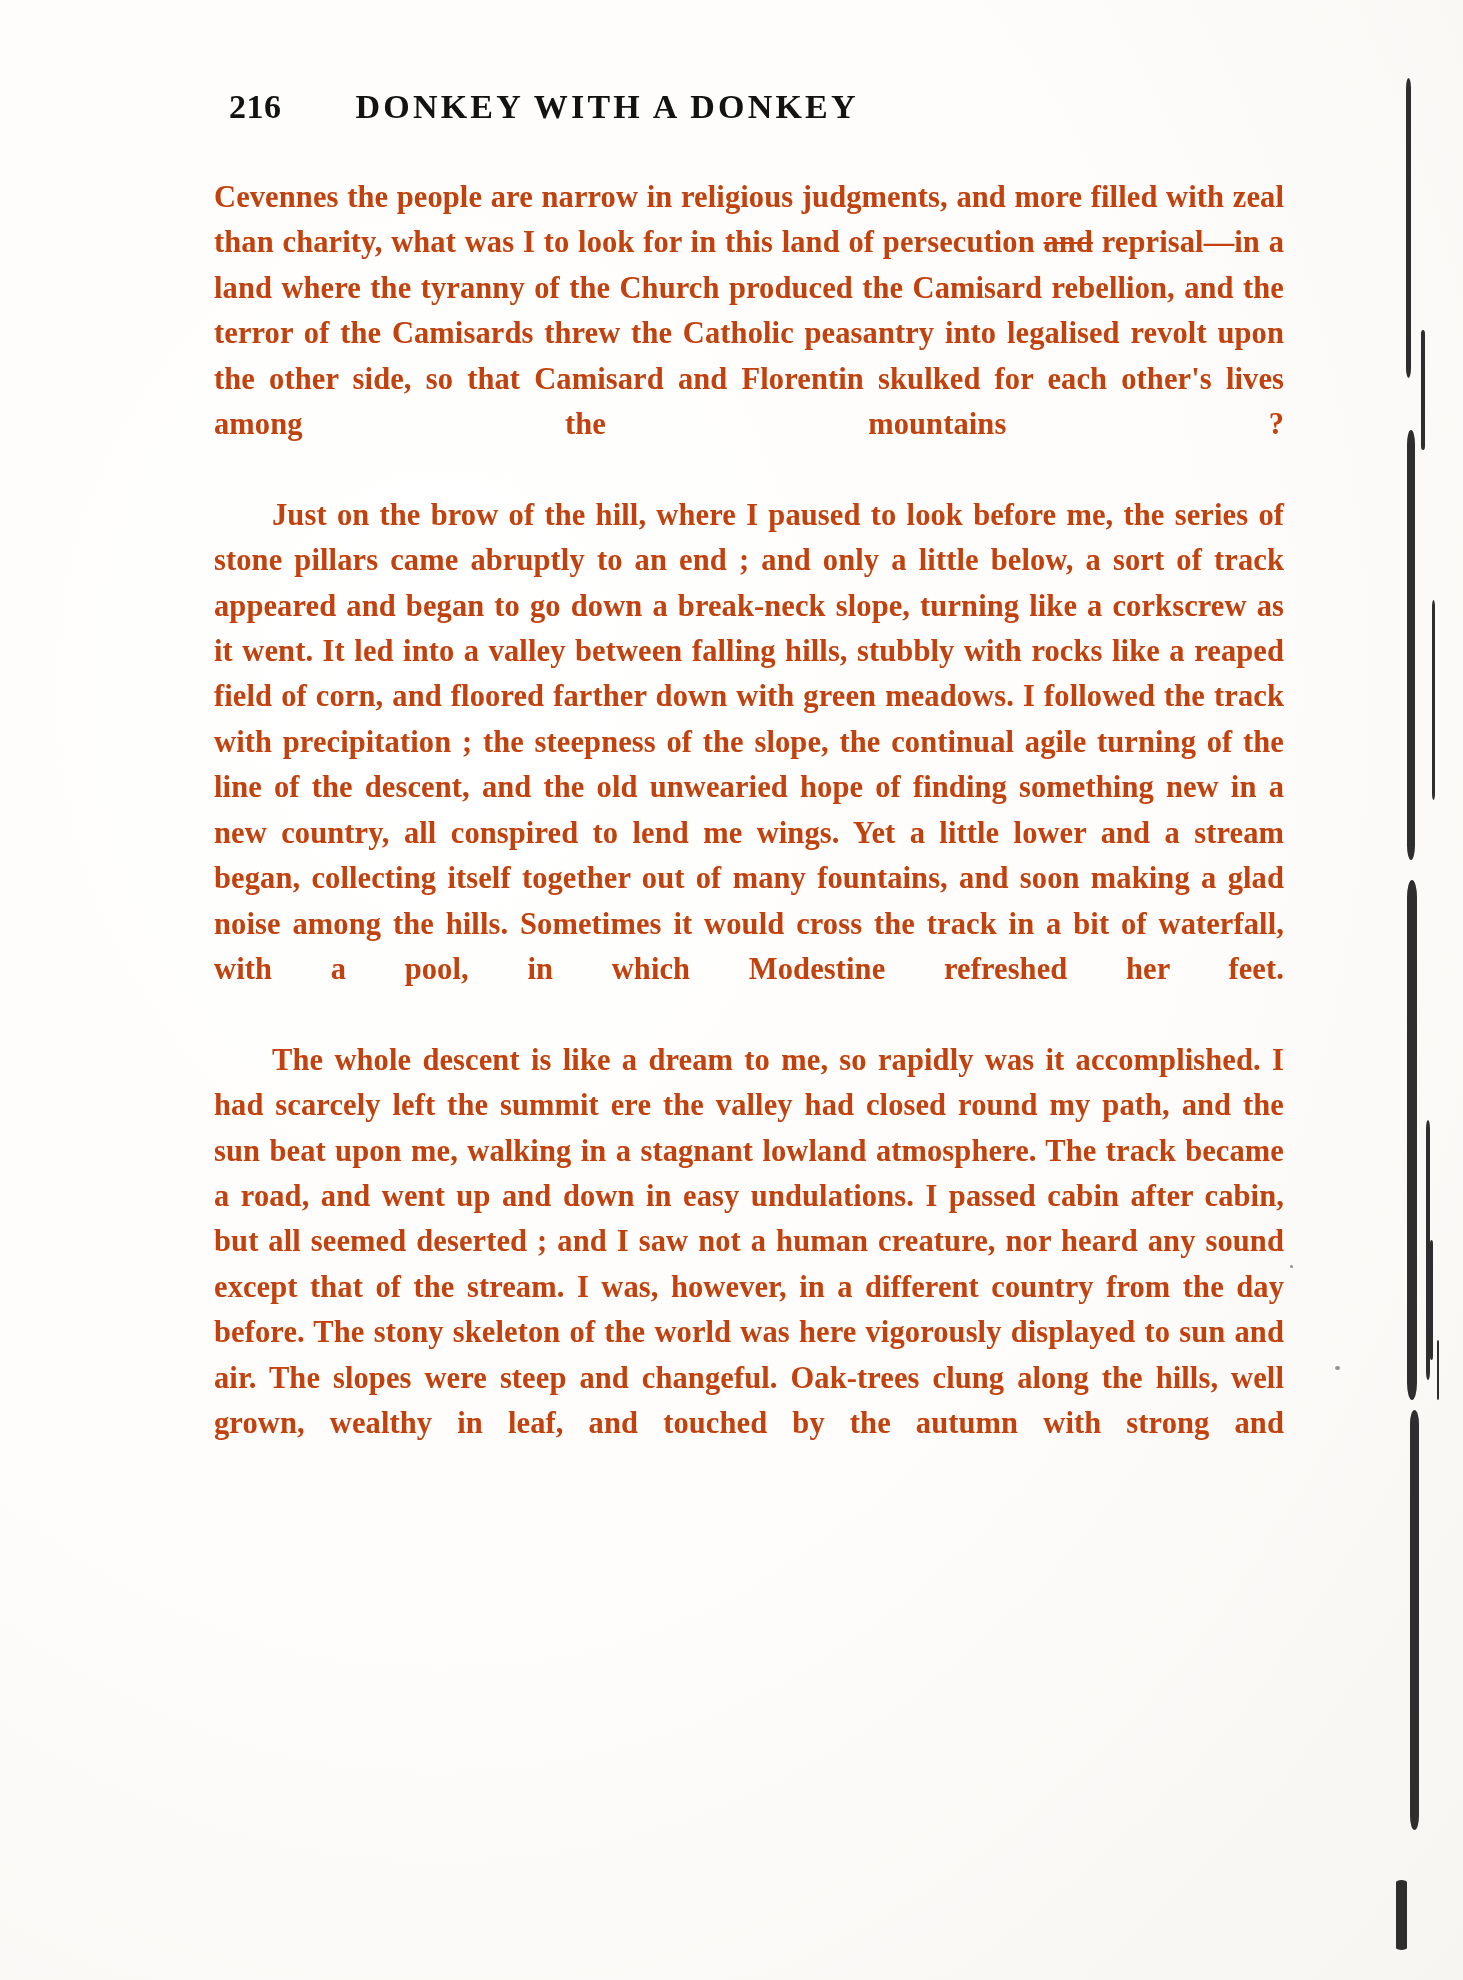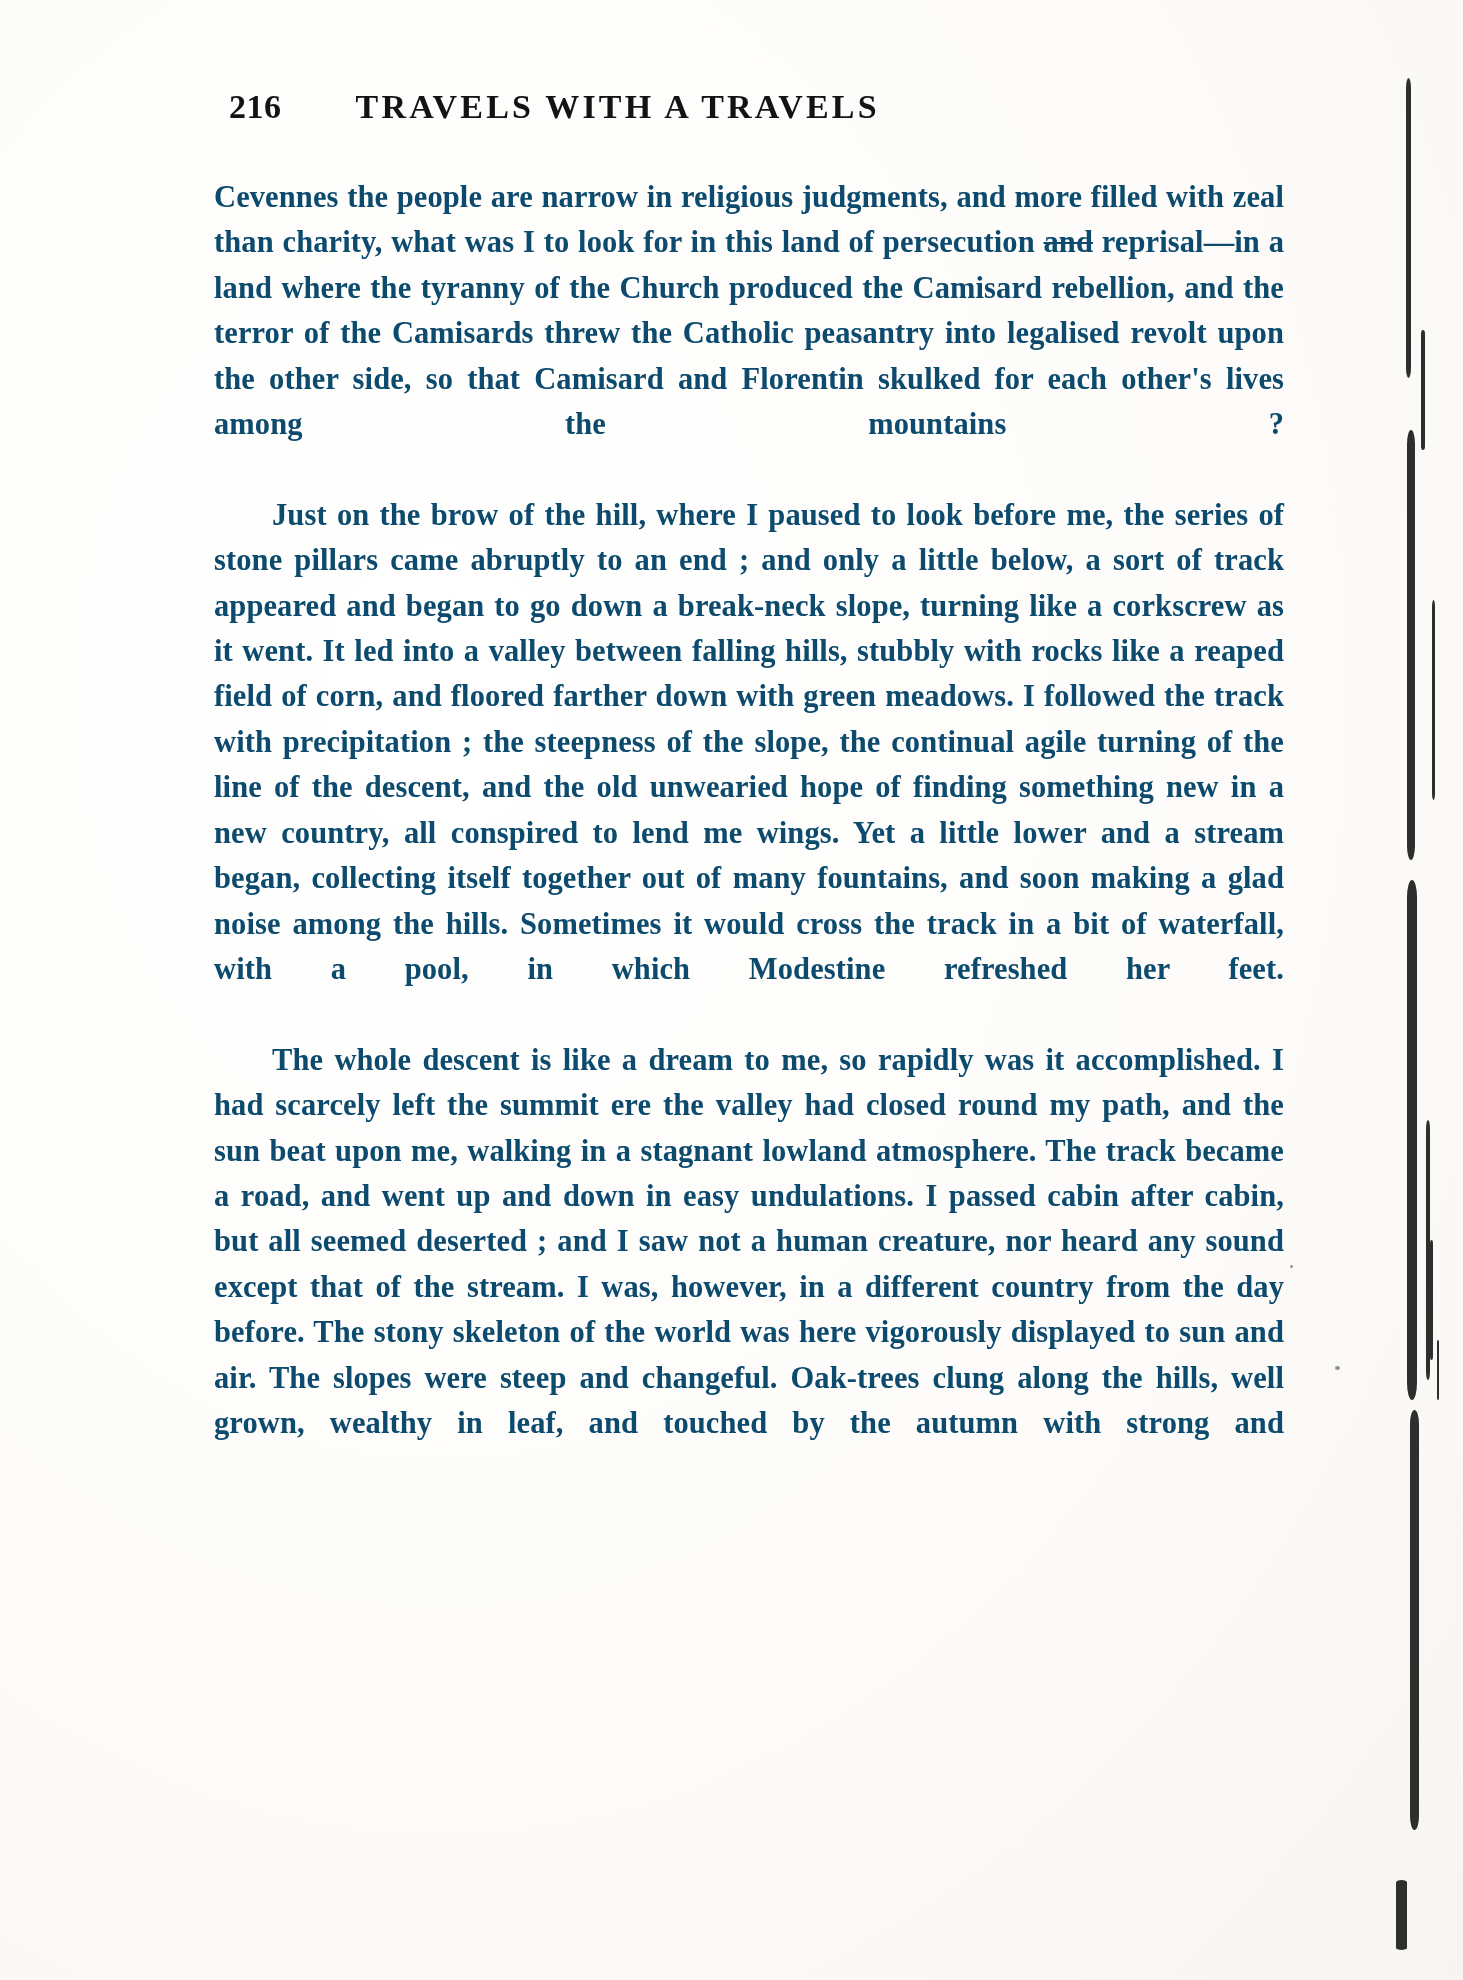--- a/index.html
+++ b/index.html
@@ -66,21 +66,21 @@
     width: 1070px;
   }
 
   p.para {
     margin: 0;
     font-size: 30.5px;
     line-height: 45.4px;
     text-align: justify;
     text-justify: inter-word;
     font-weight: 700;
-    color: #0c4a6e;
+    color: #c2410c;
     letter-spacing: 0.1px;
     word-spacing: 0.5px;
     -webkit-font-smoothing: none;
   }
   p.para + p.para {
     text-indent: 58px;
   }
   p.para:last-child {
     text-align: justify;
   }
@@ -131,21 +131,21 @@
   }
 </style>
 </head>
 <body>
 
 <div class="page">
   <div class="paper-tone"></div>
 
   <div class="header">
     <span class="folio">216</span>
-    <span class="running-title">TRAVELS WITH A TRAVELS</span>
+    <span class="running-title">DONKEY WITH A DONKEY</span>
   </div>
 
   <div class="textblock">
 
     <p class="para"><span>Cevennes the people are narrow in religious judgments, and more filled with zeal than charity, what was I to look for in this land of persecution </span><span class="strike">and</span><span> reprisal—in a land where the tyranny of the Church produced the Camisard rebellion, and the terror of the Camisards threw the Catholic peasantry into legalised revolt upon the other side, so that Camisard and Florentin skulked for each other's lives among the mountains ?</span></p>
 
     <p class="para">Just on the brow of the hill, where I paused to look before me, the series of stone pillars came abruptly to an end ; and only a little below, a sort of track appeared and began to go down a break-neck slope, turning like a corkscrew as it went.   It led into a valley between falling hills, stubbly with rocks like a reaped field of corn, and floored farther down with green meadows.   I followed the track with precipitation ; the steepness of the slope, the continual agile turning of the line of the descent, and the old unwearied hope of finding something new in a new country, all conspired to lend me wings.   Yet a little lower and a stream began, collecting itself together out of many fountains, and soon making a glad noise among the hills.   Sometimes it would cross the track in a bit of waterfall, with a pool, in which Modestine refreshed her feet.</p>
 
     <p class="para">The whole descent is like a dream to me, so rapidly was it accomplished.   I had scarcely left the summit ere the valley had closed round my path, and the sun beat upon me, walking in a stagnant lowland atmosphere. The track became a road, and went up and down in easy undulations.   I passed cabin after cabin, but all seemed deserted ;  and I saw not a human creature, nor heard any sound except that of the stream.   I was, however, in a different country from the day before.   The stony skeleton of the world was here vigorously displayed to sun and air.   The slopes were steep and changeful. Oak-trees clung along the hills, well grown, wealthy in leaf, and touched by the autumn with strong and</p>
 

